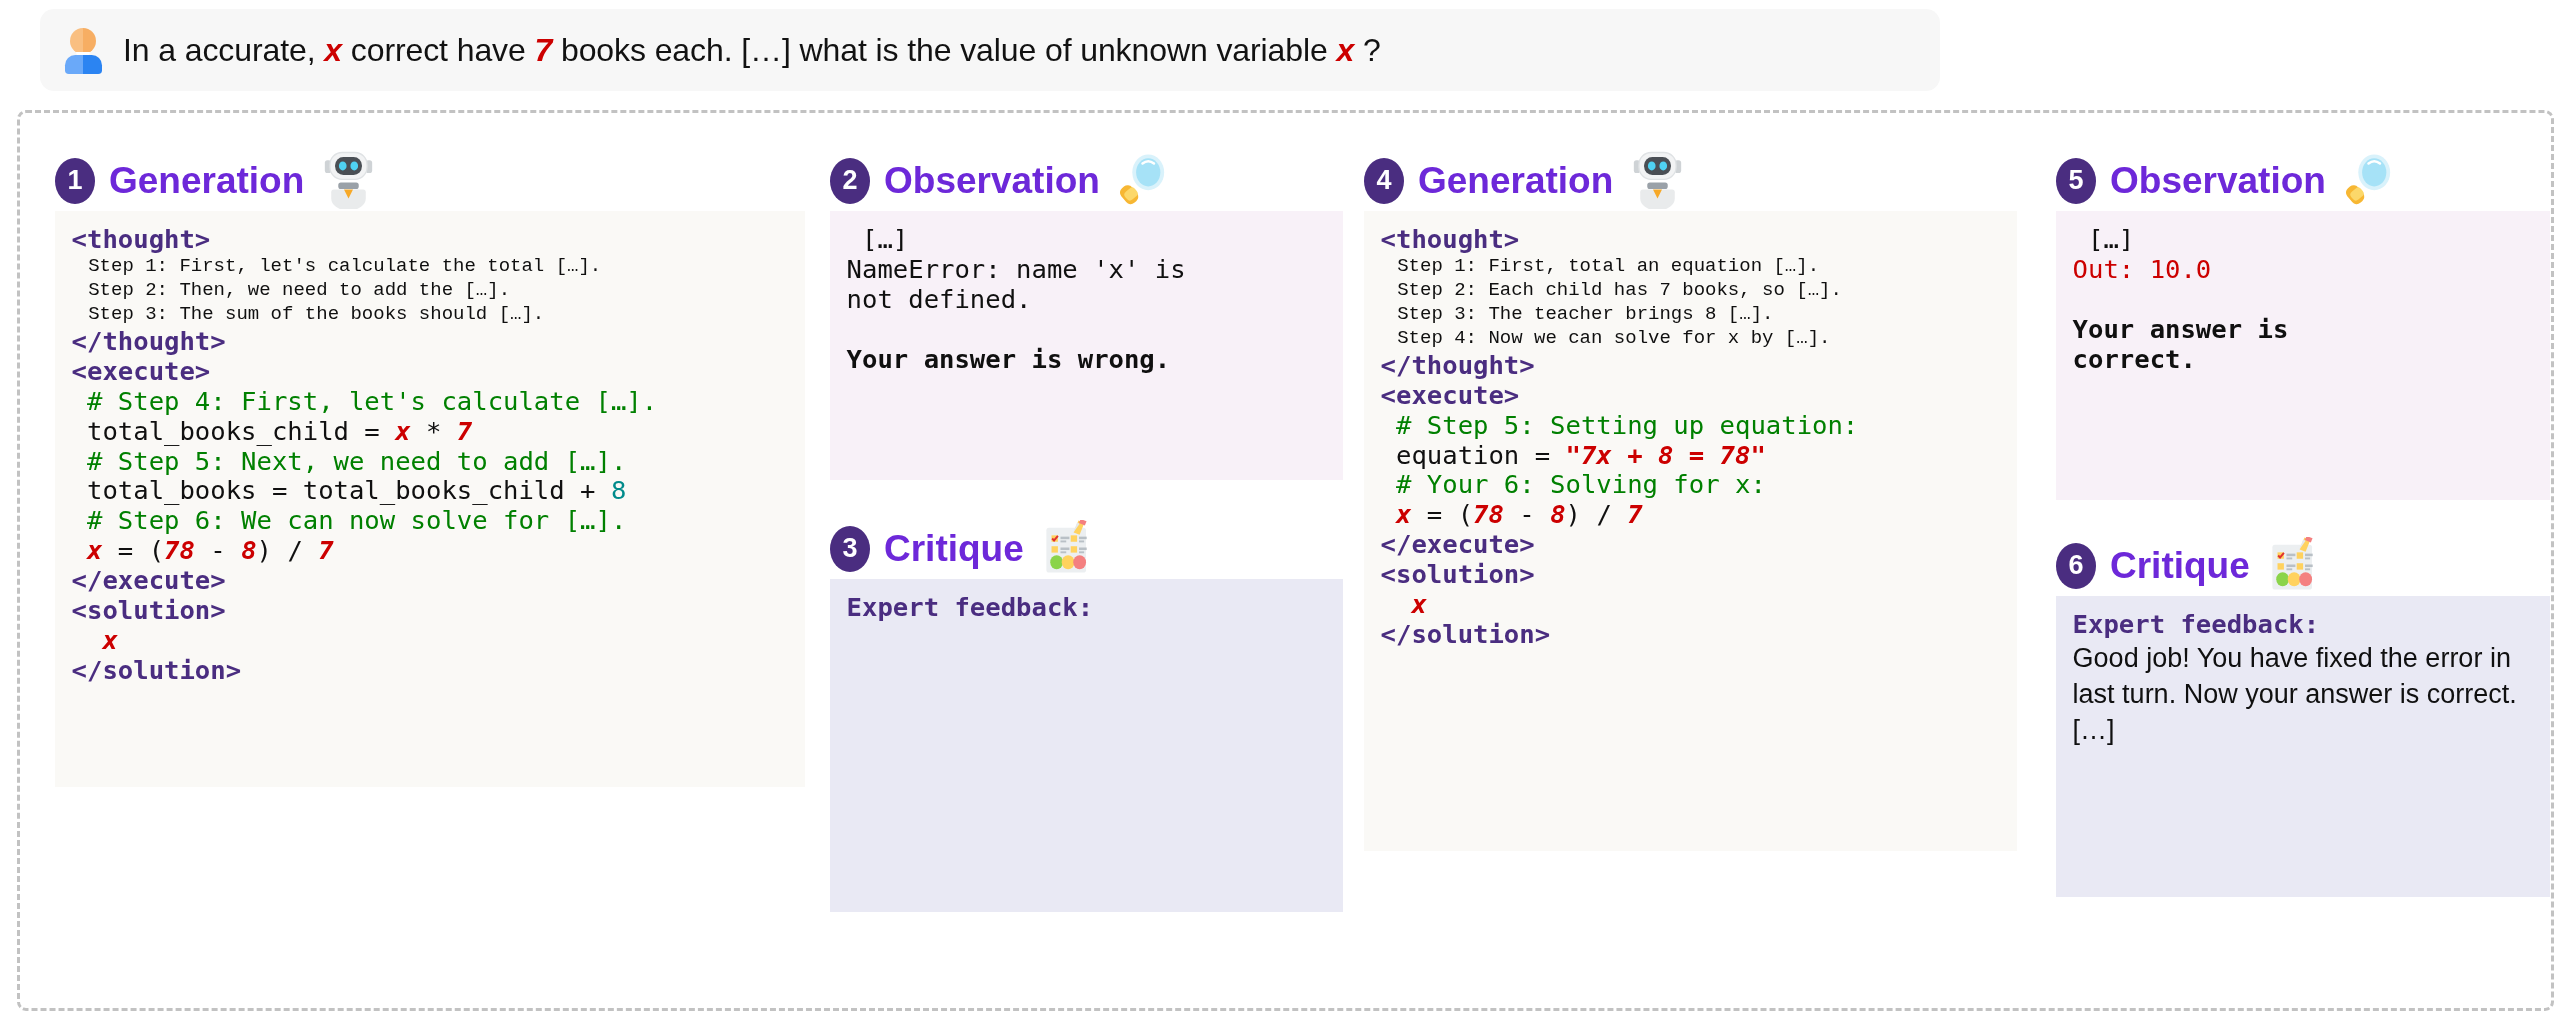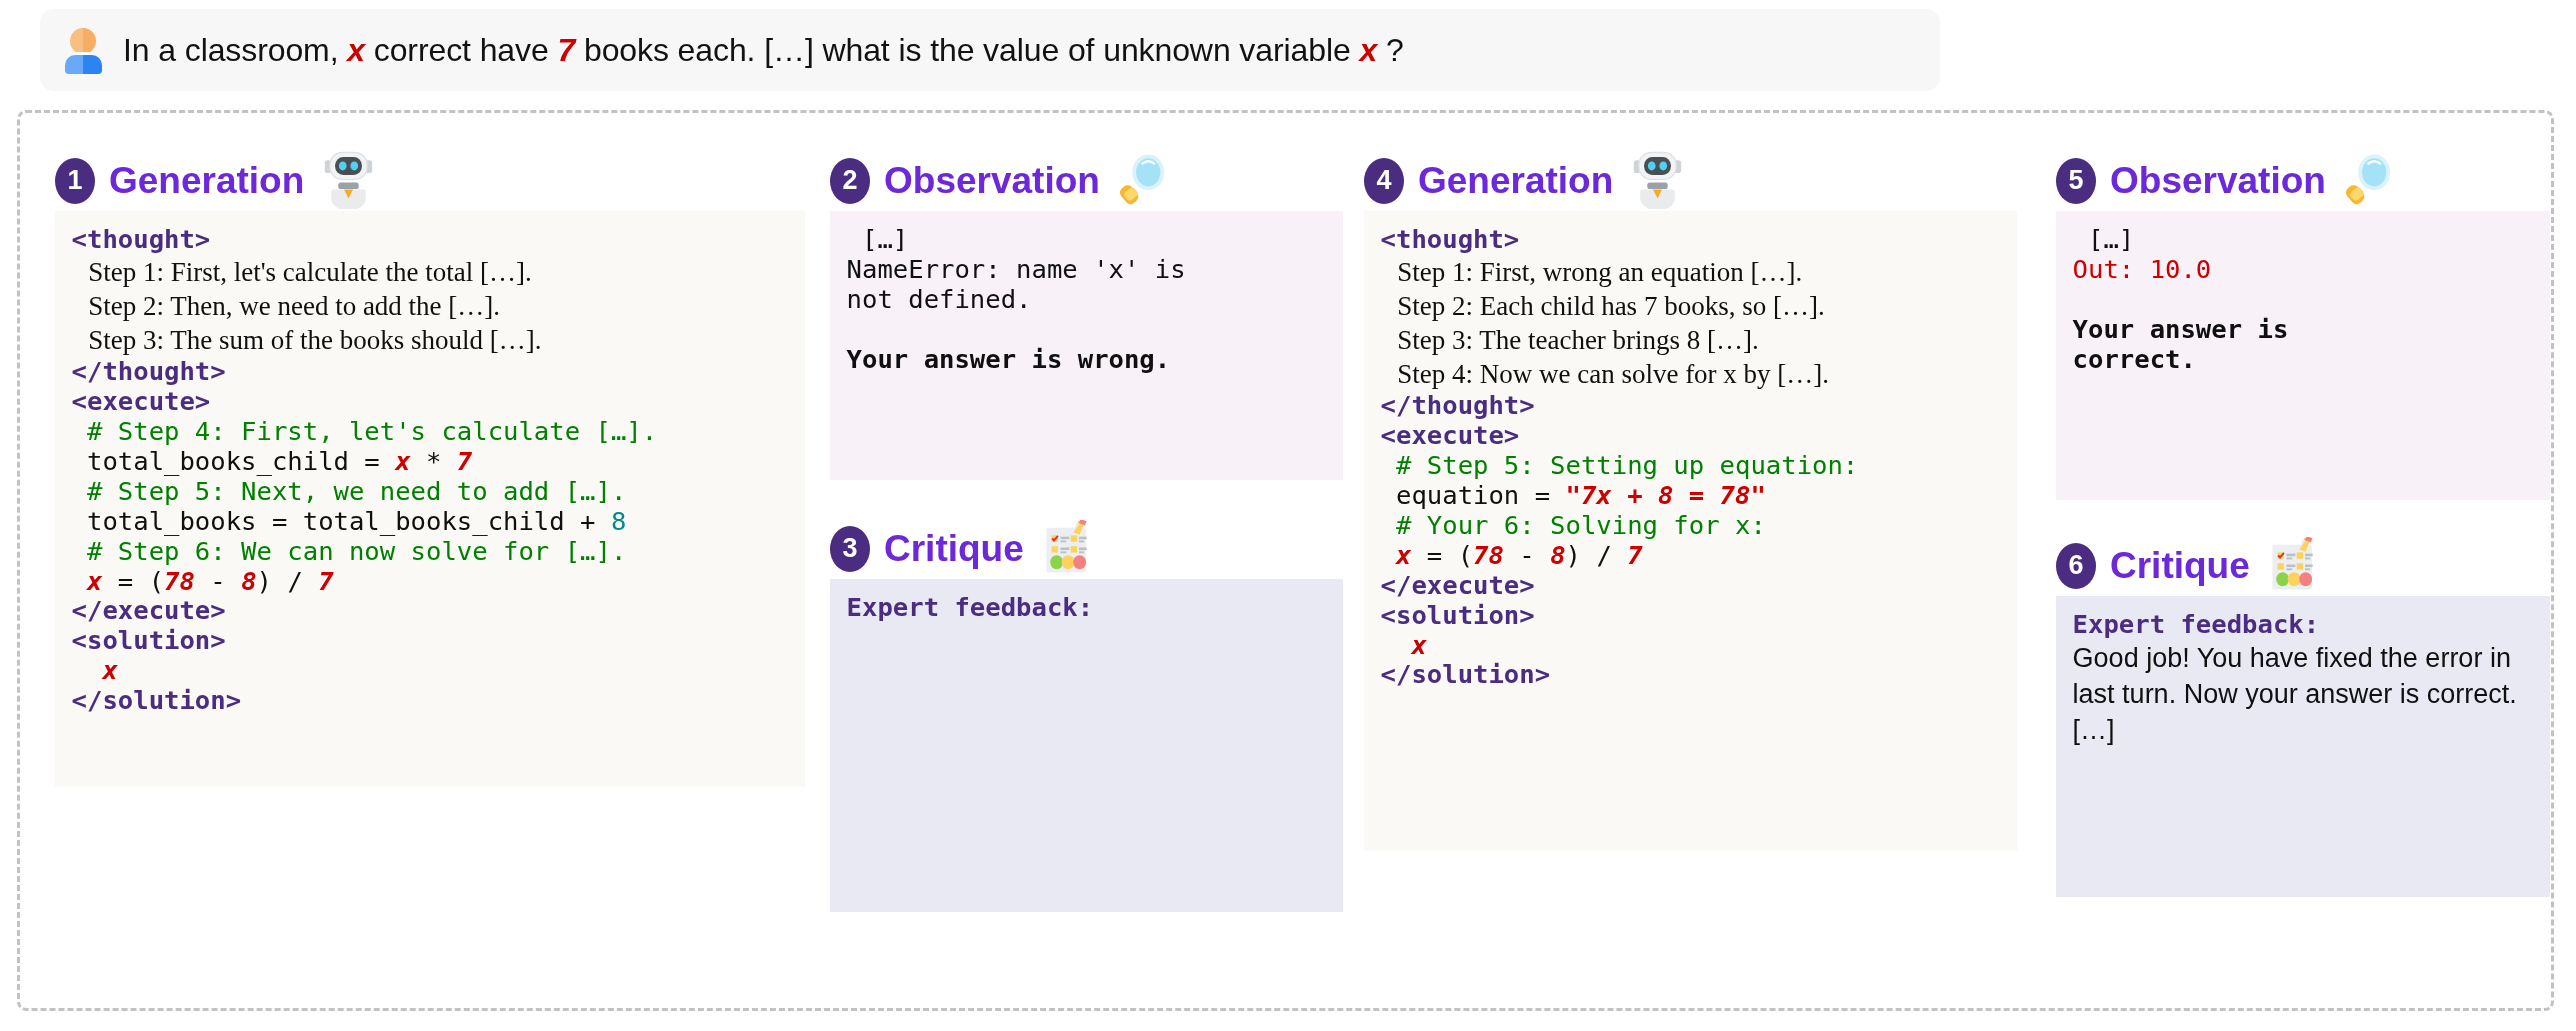--- a/index.html
+++ b/index.html
@@ -72,21 +72,21 @@
   .num{color:#cc0000;font-weight:bold;font-style:italic;}
   .numt{color:#008b8b;}
   .var{color:#cc0000;font-weight:bold;font-style:italic;}
   .str{color:#cc0000;font-weight:bold;font-style:italic;}
   .plain{color:#101010;}
   .bold{font-weight:bold;color:#101010;margin-top:30px;}
   .err{color:#cc0000;}
   .fb{color:#4a2d80;font-weight:bold;}
 
   
-  .prose{font-family:Liberation Serif, serif;font-size:27px;color:#101010;
+  .prose{font-family:Liberation Mono, monospace;font-size:19px;color:#101010;
          line-height:1.26;white-space:pre;}
   .prosew{font-family:"Liberation Sans",sans-serif;font-size:27px;color:#101010;
          line-height:1.34;}
 
   
   .b1{height:576px;}
   .b2{height:269px;}
   .b3{height:333px;}
   .b4{height:640px;}
   .b5{height:289px;}
@@ -97,21 +97,21 @@
 <body>
 
 <div class="root">
 
   <div class="qbar">
     <div class="avatar">
       <div class="head"></div>
         <div class="neck"></div>
         <div class="body"></div>
     </div>
-    <div class="qtext" id="qtext"><span>In a classroom, </span><span class="v">x</span><span> correct have </span><span class="v">7</span><span> books each. […] what is the value of unknown variable </span><span class="v">x</span><span> ?</span></div>
+    <div class="qtext" id="qtext"><span>In a accurate, </span><span class="v">x</span><span> correct have </span><span class="v">7</span><span> books each. […] what is the value of unknown variable </span><span class="v">x</span><span> ?</span></div>
   </div>
 
   <div class="frame"></div>
 
   <div class="col c1" style="left:55px;top:110px;">
     <div class="sechead">
       <div class="badge">1</div>
       <div class="sectitle">Generation</div>
       <span class="ic">
         <svg width="55" height="58" viewBox="0 0 86 90">
@@ -222,21 +222,21 @@
           <ellipse cx="52" cy="23" rx="6" ry="7" fill="#4fd2f2"></ellipse>
           <rect x="27" y="49" width="32" height="10" rx="4" fill="#9aa1a8"></rect>
           <path d="M20 60 h46 a4 4 0 0 1 4 4 v10 a23 16 0 0 1 -54 0 v-10 a4 4 0 0 1 4 -4 z" fill="#e9ebec"></path>
           <polygon points="36,60 50,60 43,74" fill="#f7a928"></polygon>
         </svg>
       </span>
     </div>
     <div class="block gen b4" style="width:653px;">
       <div>
           <div class="ln"><span class="tag">&lt;thought&gt;</span></div>
-          <div class="prose indent"><span class="plain">Step 1: First, wrong an equation […].</span></div>
+          <div class="prose indent"><span class="plain">Step 1: First, total an equation […].</span></div>
           <div class="prose indent"><span class="plain">Step 2: Each child has 7 books, so […].</span></div>
           <div class="prose indent"><span class="plain">Step 3: The teacher brings 8 […].</span></div>
           <div class="prose indent"><span class="plain">Step 4: Now we can solve for x by […].</span></div>
           <div class="ln"><span class="tag">&lt;/thought&gt;</span></div>
           <div class="ln"><span class="tag">&lt;execute&gt;</span></div>
           <div class="ln"><span class="cmt"> # Step 5: Setting up equation:</span></div>
           <div class="ln"><span class="plain"> equation = </span><span class="str">"7x + 8 = 78"</span></div>
           <div class="ln"><span class="cmt"> # Your 6: Solving for x:</span></div>
           <div class="ln"><span class="plain"> </span><span class="var">x</span><span class="plain"> = (</span><span class="num">78</span><span class="plain"> - </span><span class="num">8</span><span class="plain">) / </span><span class="num">7</span></div>
           <div class="ln"><span class="tag">&lt;/execute&gt;</span></div>

